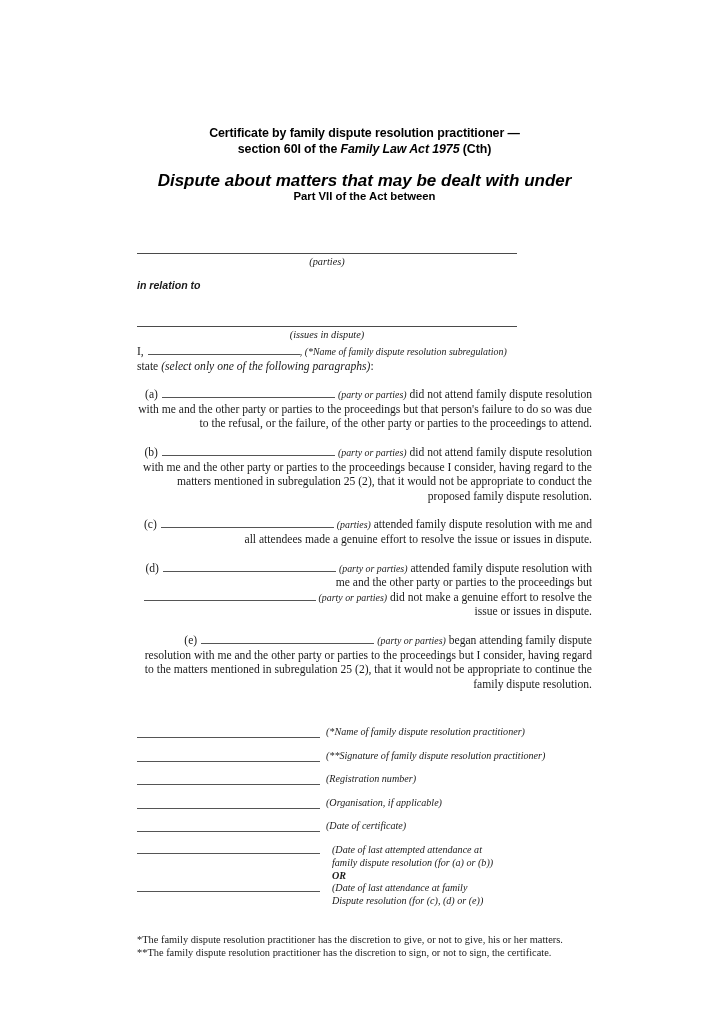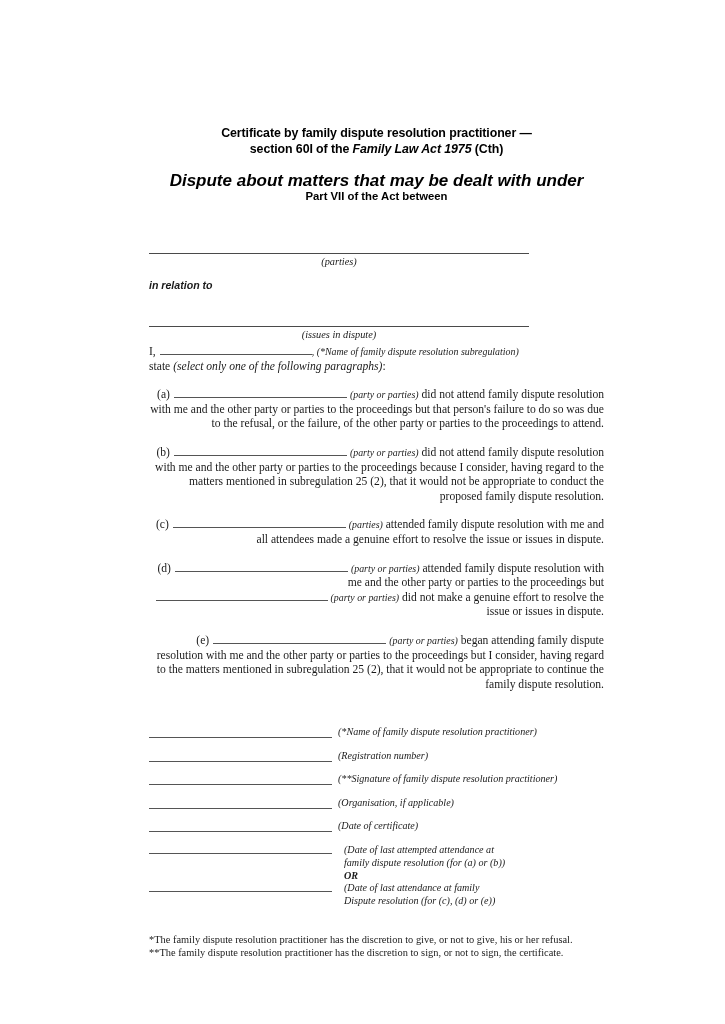--- a/index.html
+++ b/index.html
@@ -11,21 +11,21 @@
     width: 725px;
     height: 1024px;
     position: relative;
     font-family: "Liberation Serif", serif;
     color: #1a1a1a;
     overflow: hidden;
   }
 
   .page {
     position: absolute;
-    left: 12px; top: 0;
+    left: 0; top: 0;
     width: 603px;
     height: 1024px;
     background: #ffffff;
   }
 
   .content {
     position: absolute;
     left: 137px;
     top: 126px;
     width: 455px;
@@ -229,26 +229,26 @@
 
     <div class="sig-block">
 
       <div class="sig-row">
         <div class="sig-line"></div>
         <div class="sig-label">(*Name of family dispute resolution practitioner)</div>
       </div>
 
       <div class="sig-row">
         <div class="sig-line"></div>
+        <div class="sig-label">(**Signature of family dispute resolution practitioner)</div>
+      </div>
+
+      <div class="sig-row">
+        <div class="sig-line"></div>
         <div class="sig-label">(Registration number)</div>
-      </div>
-
-      <div class="sig-row">
-        <div class="sig-line"></div>
-        <div class="sig-label">(**Signature of family dispute resolution practitioner)</div>
       </div>
 
       <div class="sig-row">
         <div class="sig-line"></div>
         <div class="sig-label">(Organisation, if applicable)</div>
       </div>
 
       <div class="sig-row">
         <div class="sig-line"></div>
         <div class="sig-label">(Date of certificate)</div>
@@ -262,18 +262,18 @@
           <div class="sig-label-multi">family dispute resolution (for (a) or (b))</div>
           <div class="sig-label-multi or-line">OR</div>
           <div class="sig-label-multi">(Date of last attendance at family</div>
           <div class="sig-label-multi">Dispute resolution (for (c), (d) or (e))</div>
         </div>
       </div>
 
     </div>
 
     <div class="footnotes">
-      <div>*The family dispute resolution practitioner has the discretion to give, or not to give, his or her refusal.</div>
+      <div>*The family dispute resolution practitioner has the discretion to give, or not to give, his or her matters.</div>
       <div>**The family dispute resolution practitioner has the discretion to sign, or not to sign, the certificate.</div>
     </div>
 
   </div>
 </div>
 
 </body></html>

